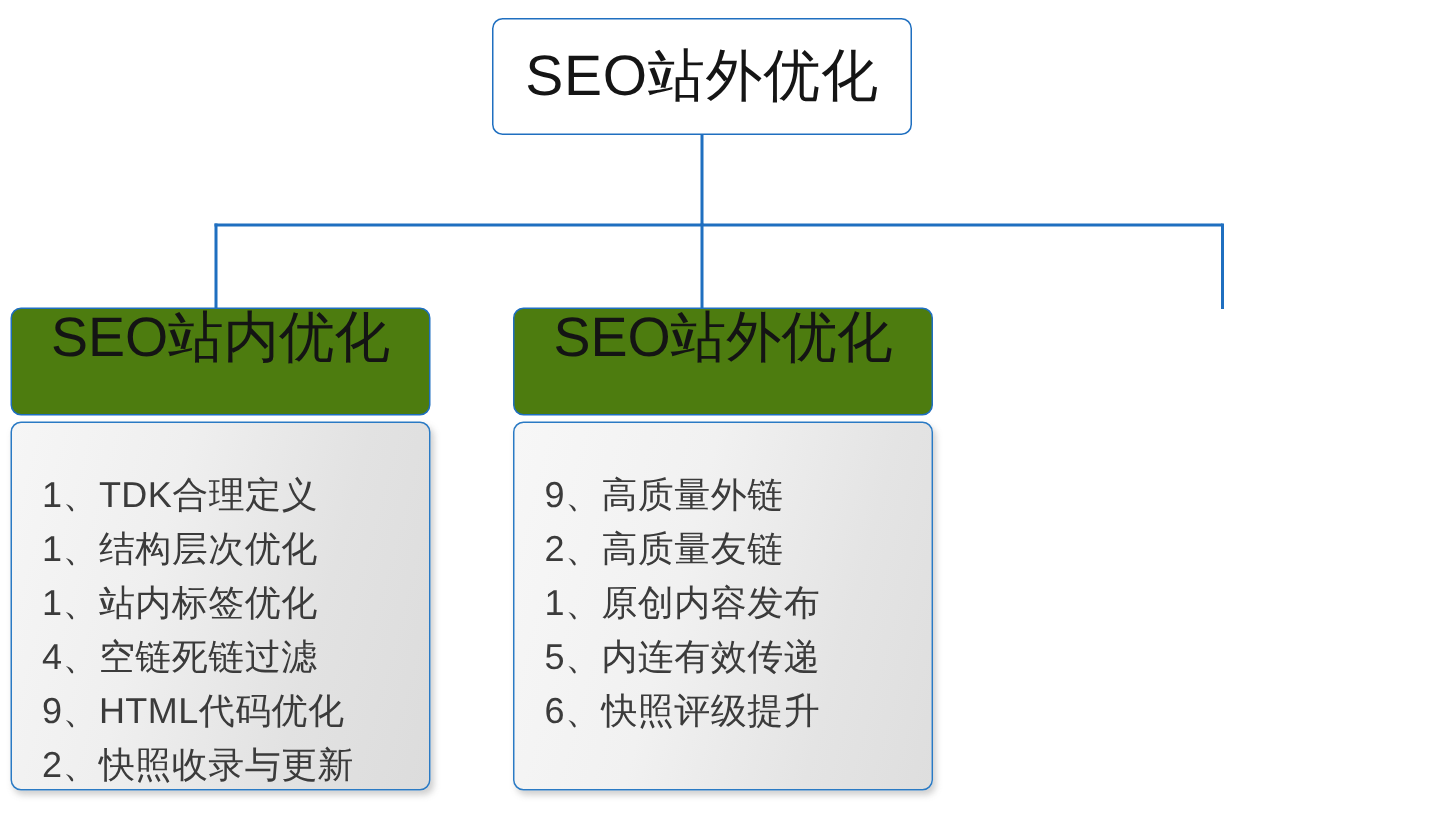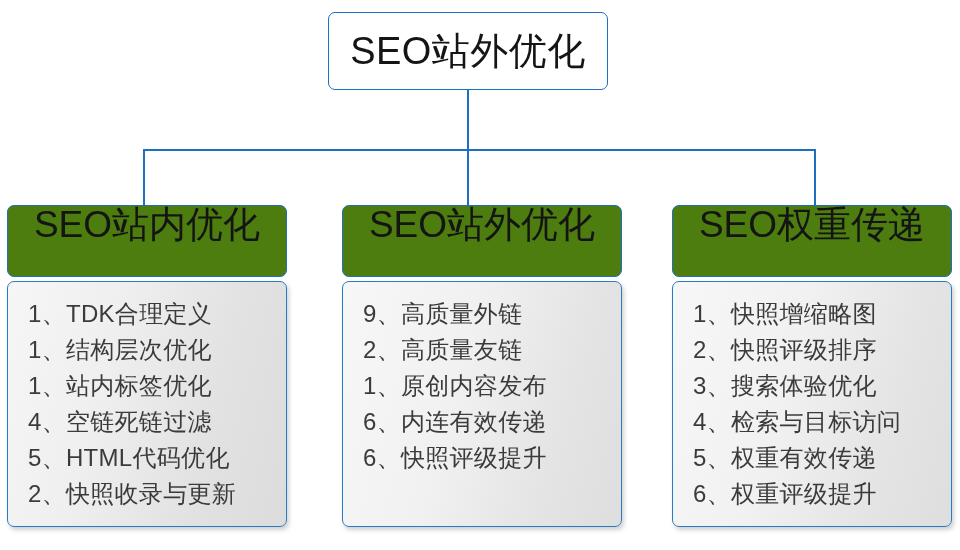--- a/index.html
+++ b/index.html
@@ -108,21 +108,21 @@
 
   .col-body {
     box-sizing: border-box;
     width: 100%;
     margin-top: 4px;
     height: 246px;
     border: 1.4px solid #2a7ac4;
     border-radius: 7px;
     background: linear-gradient(105deg, #f6f6f6 0%, #efefef 35%, #e2e2e2 70%, #dcdcdc 100%);
     box-shadow: 2px 3px 4px rgba(120,120,120,0.35);
-    padding: 14px 0 0 0;
+    padding: 31px 0 0 0;
     overflow: hidden;
   }
   .col-2 .col-body,
   .col-3 .col-body {
     background: linear-gradient(105deg, #f7f7f7 0%, #f1f1f1 40%, #e4e4e4 75%, #dedede 100%);
   }
 
   .item-list {
     list-style: none;
     margin: 0;
@@ -155,50 +155,35 @@
   <div class="column col-1">
     <div class="col-header">
       <span class="col-header-label">SEO站内优化</span>
     </div>
     <div class="col-body">
       <ul class="item-list">
         <li class="item">1、TDK合理定义</li>
         <li class="item">1、结构层次优化</li>
         <li class="item">1、站内标签优化</li>
         <li class="item">4、空链死链过滤</li>
-        <li class="item">5、HTML代码优化</li>
+        <li class="item">9、HTML代码优化</li>
         <li class="item">2、快照收录与更新</li>
       </ul>
     </div>
   </div>
 
   <div class="column col-2">
     <div class="col-header">
       <span class="col-header-label">SEO站外优化</span>
     </div>
     <div class="col-body">
       <ul class="item-list">
         <li class="item">9、高质量外链</li>
         <li class="item">2、高质量友链</li>
         <li class="item">1、原创内容发布</li>
-        <li class="item">6、内连有效传递</li>
+        <li class="item">5、内连有效传递</li>
         <li class="item">6、快照评级提升</li>
       </ul>
     </div>
   </div>
 
-  <div class="column col-3">
-    <div class="col-header">
-      <span class="col-header-label">SEO权重传递</span>
-    </div>
-    <div class="col-body">
-      <ul class="item-list">
-        <li class="item">1、快照增缩略图</li>
-        <li class="item">2、快照评级排序</li>
-        <li class="item">3、搜索体验优化</li>
-        <li class="item">4、检索与目标访问</li>
-        <li class="item">5、权重有效传递</li>
-        <li class="item">6、权重评级提升</li>
-      </ul>
-    </div>
-  </div>
 
 </div>
 
 </body></html>

